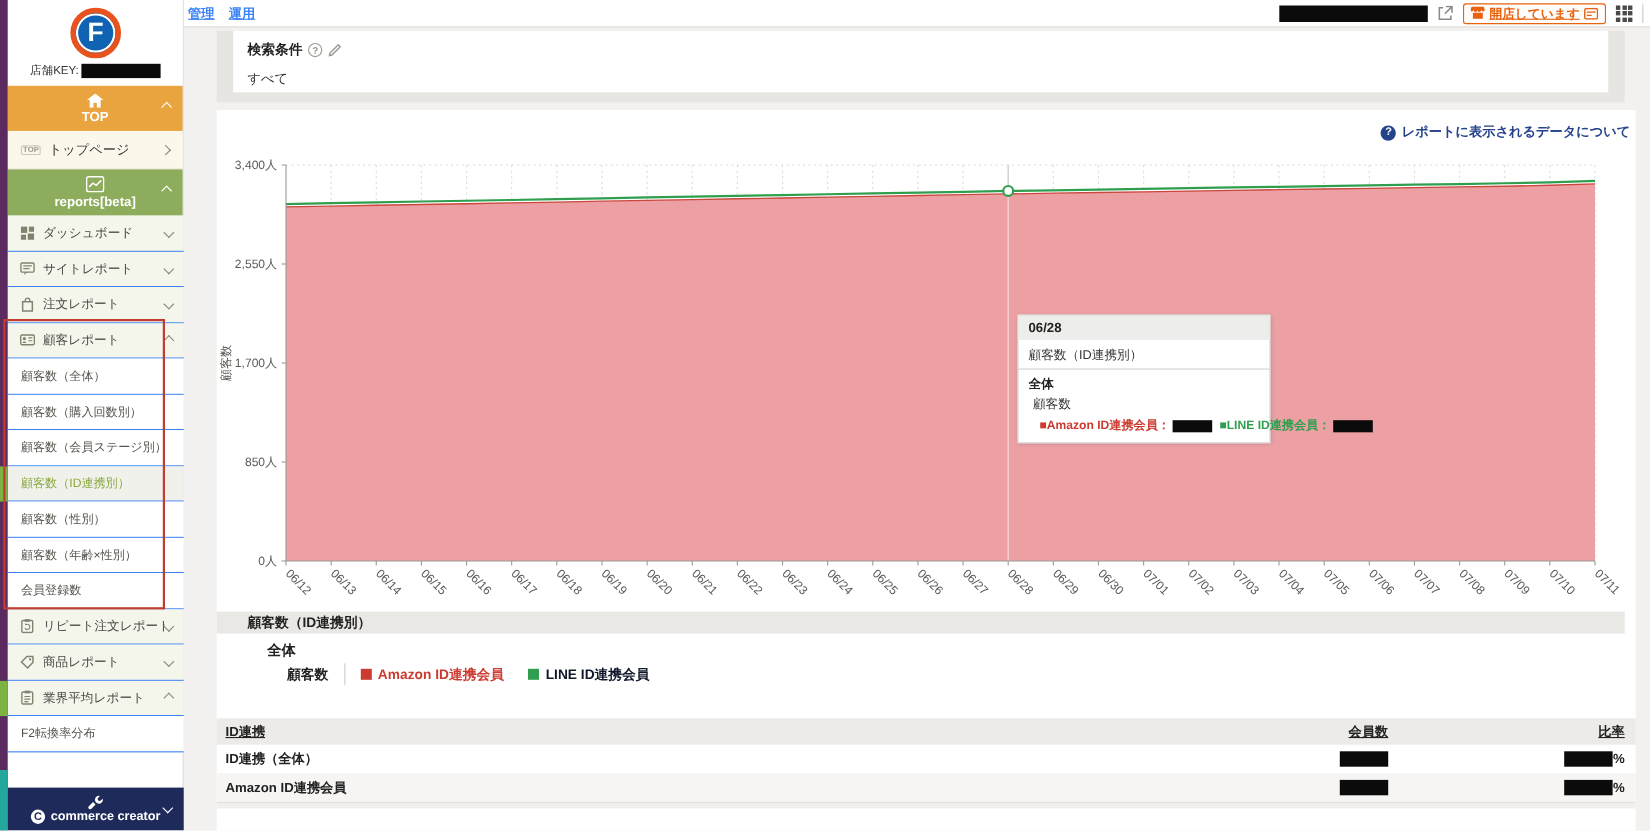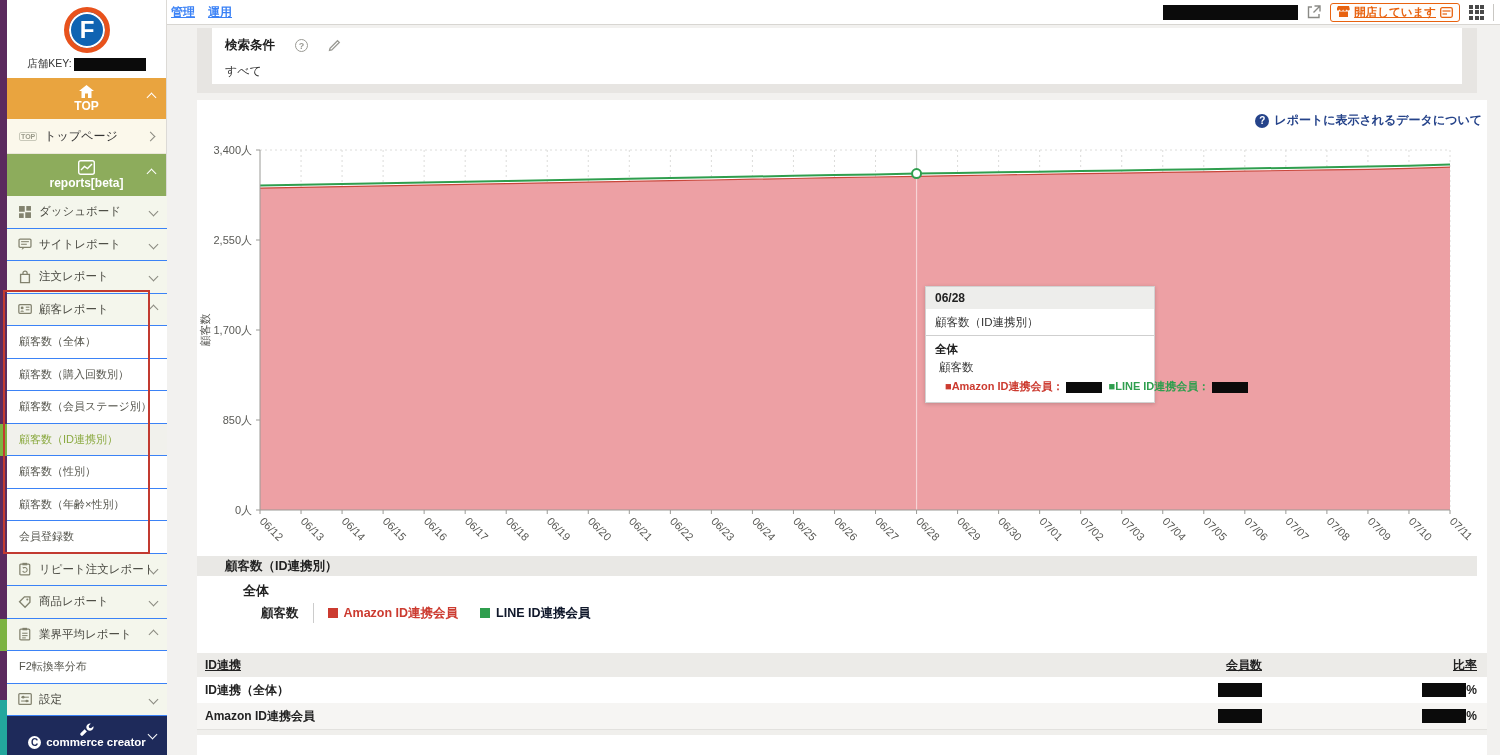--- a/index.html
+++ b/index.html
@@ -59,21 +59,21 @@
   .topbar .redact-wide { width:135px; height:15px; }
   .store-btn { display:flex; align-items:center; gap:4px; border:1px solid #e8620f; border-radius:3px; padding:1px 6px; color:#e8620f; font-size:11.5px; font-weight:bold; background:#fffdfb; cursor:pointer; }
   .store-btn .st-label { text-decoration:underline; }
   .grid-icon { display:grid; grid-template-columns:repeat(3,4px); grid-template-rows:repeat(3,4px); gap:1.5px; cursor:pointer; }
   .grid-icon i { background:#4a4a4a; }
   .v-div { width:1px; height:17px; background:#c9c7c3; }
 
   
   .search-panel { position:absolute; left:197px; top:28px; width:1280px; height:65px; background:#e7e5e2; }
   .search-card { position:absolute; left:15px; right:15px; top:0; bottom:9px; background:#fff; padding:9px 13px; }
-  .search-title { font-size:12.5px; font-weight:bold; color:#222; display:flex; align-items:center; gap:20px; }
+  .search-title { font-size:12.5px; font-weight:bold; color:#222; display:flex; align-items:center; gap:5px; }
   .q-circle { width:13px; height:13px; border:1.5px solid #9a9a94; border-radius:50%; color:#9a9a94; font-size:9px; font-weight:bold; display:inline-flex; align-items:center; justify-content:center; }
   .search-value { font-size:12px; color:#333; margin-top:9px; }
 
   
   .content { position:absolute; left:197px; top:100px; width:1290px; height:655px; background:#fff; }
   .info-link { position:absolute; right:5px; top:12px; display:flex; align-items:center; gap:5px; color:#25438a; font-size:12px; font-weight:bold; cursor:pointer; }
   .info-q { width:14px; height:14px; border-radius:50%; background:#25438a; color:#fff; font-size:10px; font-weight:bold; display:inline-flex; align-items:center; justify-content:center; }
 
   
   .tooltip { position:absolute; left:728px; top:186px; width:230px; background:#fff; border:1px solid #d2d2d2; box-shadow:0 1px 4px rgba(0,0,0,.18); z-index:15; font-size:11.5px; }
@@ -249,33 +249,20 @@
             <line x1="4" y1="6" x2="9.2" y2="6" stroke="#82826e"></line>
             <line x1="4" y1="8.3" x2="9.2" y2="8.3" stroke="#82826e"></line>
             <line x1="4" y1="10.5" x2="7.5" y2="10.5" stroke="#82826e"></line>
           </svg>
         </span>
         <span class="lbl">業界平均レポート</span>
         <span class="chev up"></span>
       </div>
       <div class="s-row item">
         <span class="lbl">F2転換率分布</span>
-      </div>
-      <div class="s-row section">
-        <span class="micon">
-          <svg width="14" height="14" viewBox="0 0 13.5 13.5">
-            <rect x="0.8" y="1.5" width="12" height="10.5" rx="1" fill="none" stroke="#82826e" stroke-width="1.2"></rect>
-            <line x1="3" y1="5" x2="10.5" y2="5" stroke="#82826e"></line>
-            <circle cx="5" cy="5" r="1.3" fill="#82826e"></circle>
-            <line x1="3" y1="8.7" x2="10.5" y2="8.7" stroke="#82826e"></line>
-            <circle cx="8.5" cy="8.7" r="1.3" fill="#82826e"></circle>
-          </svg>
-        </span>
-        <span class="lbl">設定</span>
-        <span class="chev down"></span>
       </div>
     </nav>
 
   <div class="cc-block">
     <svg width="15" height="13" viewBox="0 0 15 13">
         <path d="M10.8 0.6 a3.6 3.6 0 1 0 2.6 2.6 l-2.4 2 -1.9 -0.4 -0.4 -1.9 Z M4.6 6.2 L0.8 10 a1.6 1.6 0 0 0 2.3 2.3 L6.9 8.4 Z" fill="#fff"></path>
       </svg>
     <span class="cc-line">
       <span class="cc-c">C</span>
       <span>commerce creator</span>

